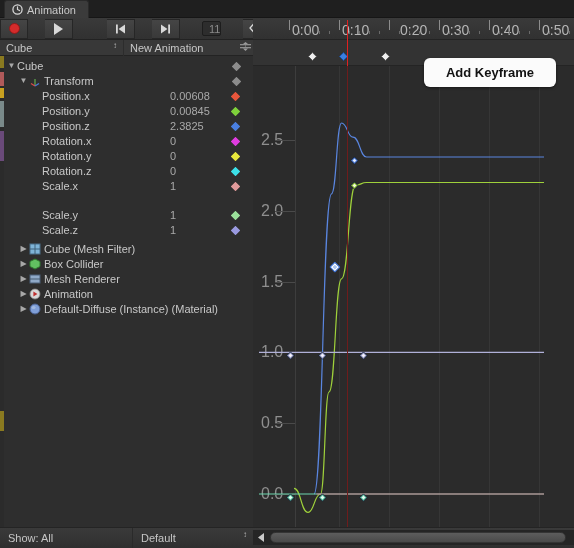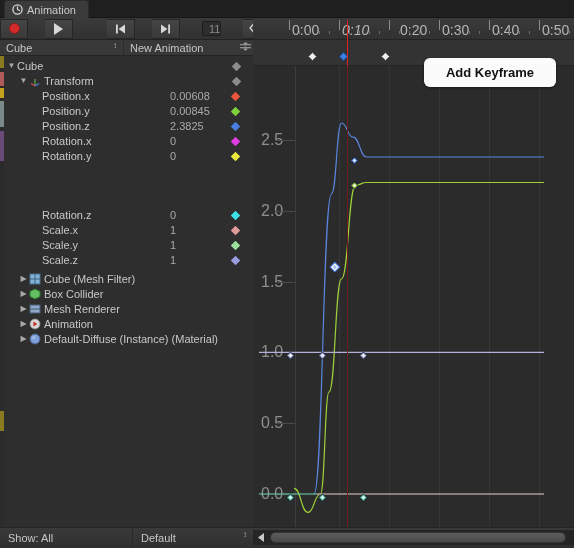--- a/index.html
+++ b/index.html
@@ -345,35 +345,35 @@
               <path d="M5 0.6 L9.4 5 L5 9.4 L0.6 5 Z" fill="#e03ce0" stroke="#e03ce0" stroke-width="1.2"></path>
             </svg></span>
         </div>
         <div class="row" style="padding-left: 42px;">
           <span class="lbl">Rotation.y</span>
           <span class="val">0</span>
           <span class="dia"><svg viewBox="0 0 10 10" width="9" height="9">
               <path d="M5 0.6 L9.4 5 L5 9.4 L0.6 5 Z" fill="#e8e83c" stroke="#e8e83c" stroke-width="1.2"></path>
             </svg></span>
         </div>
-        <div class="row" style="padding-left: 42px; margin-top: 44px;">
+        <div class="row" style="padding-left: 42px;">
           <span class="lbl">Rotation.z</span>
           <span class="val">0</span>
           <span class="dia"><svg viewBox="0 0 10 10" width="9" height="9">
               <path d="M5 0.6 L9.4 5 L5 9.4 L0.6 5 Z" fill="#3ce0e8" stroke="#3ce0e8" stroke-width="1.2"></path>
             </svg></span>
         </div>
         <div class="row" style="padding-left: 42px;">
           <span class="lbl">Scale.x</span>
           <span class="val">1</span>
           <span class="dia"><svg viewBox="0 0 10 10" width="9" height="9">
               <path d="M5 0.6 L9.4 5 L5 9.4 L0.6 5 Z" fill="#e09a9a" stroke="#e09a9a" stroke-width="1.2"></path>
             </svg></span>
         </div>
-        <div class="row" style="padding-left: 42px;">
+        <div class="row" style="padding-left: 42px; margin-top: 14px;">
           <span class="lbl">Scale.y</span>
           <span class="val">1</span>
           <span class="dia"><svg viewBox="0 0 10 10" width="9" height="9">
               <path d="M5 0.6 L9.4 5 L5 9.4 L0.6 5 Z" fill="#9ae09a" stroke="#9ae09a" stroke-width="1.2"></path>
             </svg></span>
         </div>
         <div class="row" style="padding-left: 42px;">
           <span class="lbl">Scale.z</span>
           <span class="val">1</span>
           <span class="dia"><svg viewBox="0 0 10 10" width="9" height="9">
@@ -427,21 +427,21 @@
 
     <div class="ruler">
       <div id="ruler-content">
           <div class="tick-major" style="left:36px;"></div>
           <div class="tick-lbl" style="left:39px;">0:00</div>
           <div class="tick-minor" style="left:46px;"></div>
           <div class="tick-minor" style="left:56px;"></div>
           <div class="tick-minor" style="left:66px;"></div>
           <div class="tick-minor" style="left:76px;"></div>
           <div class="tick-major" style="left:86px;"></div>
-          <div class="tick-lbl" style="left:89px;font-style:italic;">0:10</div>
+          <div class="tick-lbl" style="left:89px;">0:10</div>
           <div class="tick-minor" style="left:96px;"></div>
           <div class="tick-minor" style="left:106px;"></div>
           <div class="tick-minor" style="left:116px;"></div>
           <div class="tick-minor" style="left:126px;"></div>
           <div class="tick-major" style="left:136px;"></div>
           <div class="tick-lbl" style="left:139px;padding-left:8px;">0:20</div>
           <div class="tick-minor" style="left:146px;"></div>
           <div class="tick-minor" style="left:156px;"></div>
           <div class="tick-minor" style="left:166px;"></div>
           <div class="tick-minor" style="left:176px;"></div>

